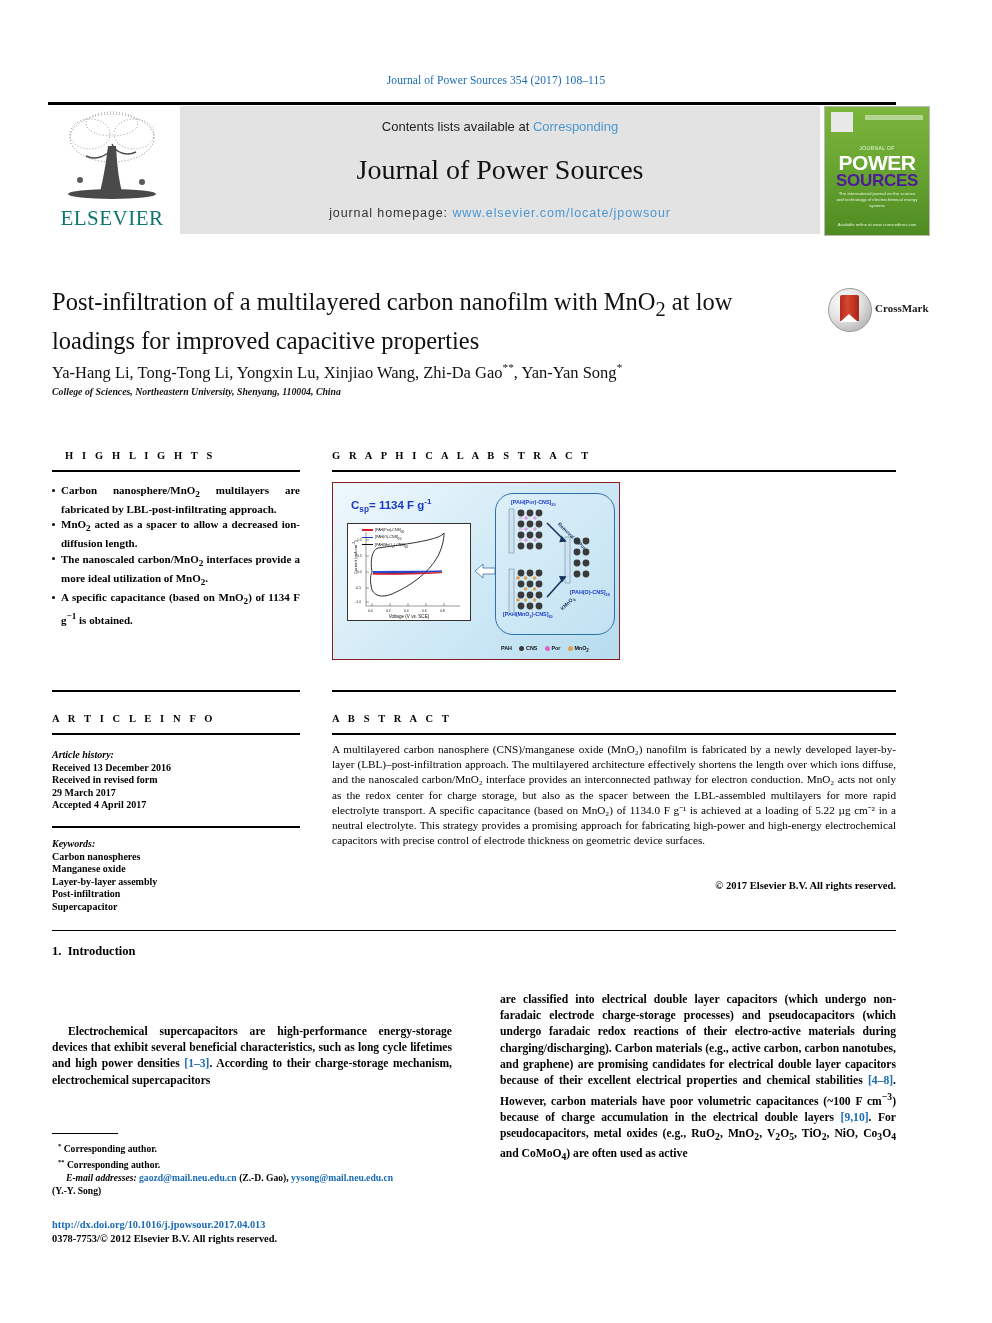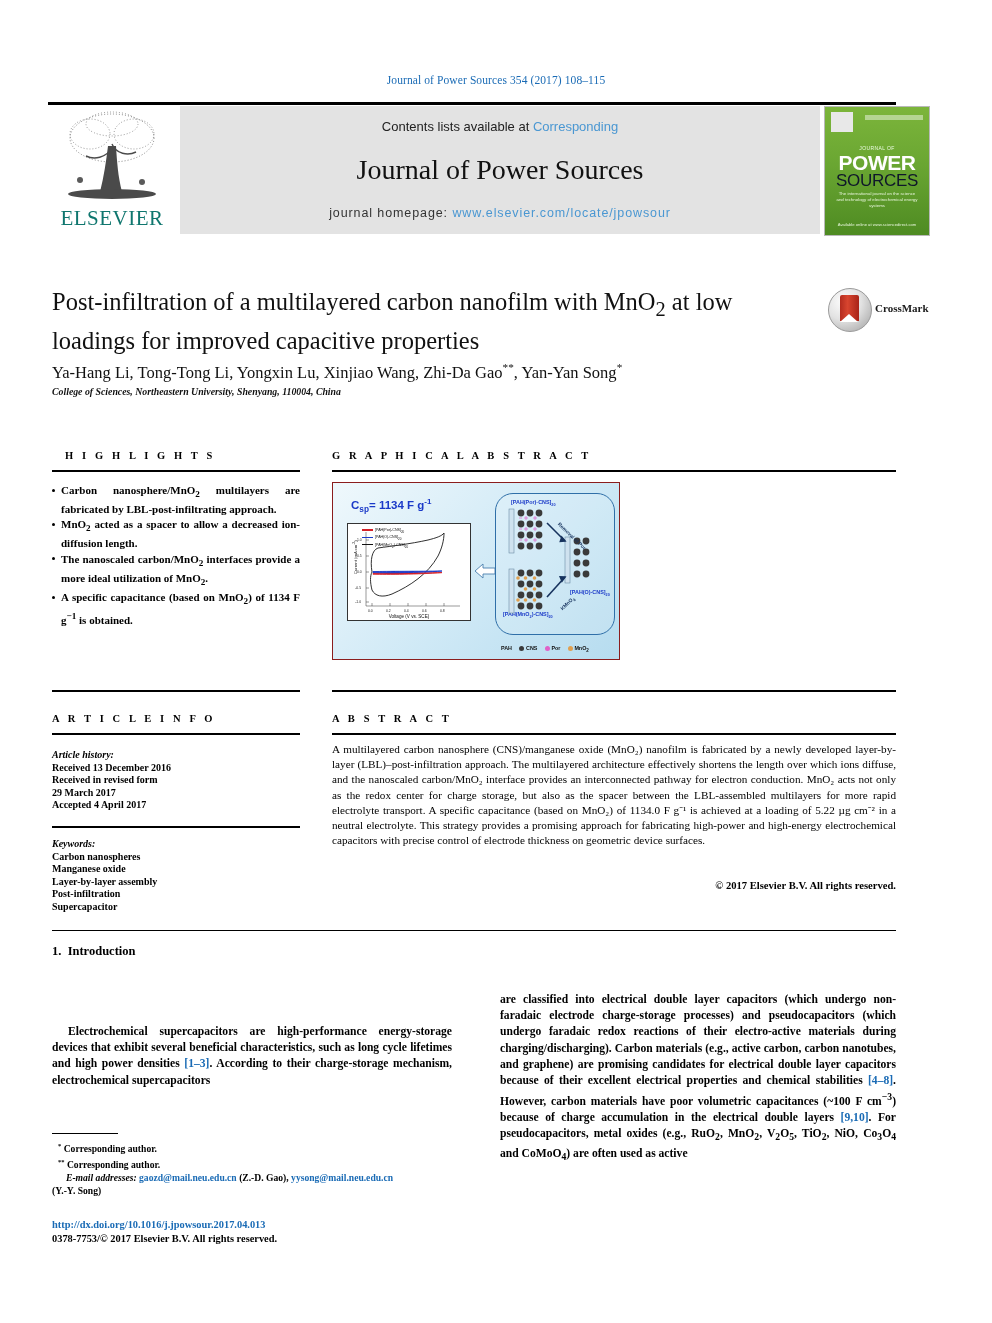--- a/index.html
+++ b/index.html
@@ -130,21 +130,21 @@
     text-align: center; font-size: 5px; color: #eafbe0;
     font-family: "Liberation Sans", sans-serif; letter-spacing: .4px;
   }
   .cover-pw {
     position: absolute; left: 0; top: 44px; width: 104px;
     text-align: center; font-size: 21px; color: #fff; font-weight: bold;
     font-family: "Liberation Sans", sans-serif; letter-spacing: -0.5px;
   }
   .cover-so {
     position: absolute; left: 0; top: 64px; width: 104px;
-    text-align: center; font-size: 17px; color: #0f172a; font-weight: normal;
+    text-align: center; font-size: 17px; color: #4c1d95; font-weight: bold;
     font-family: "Liberation Sans", sans-serif; letter-spacing: -0.3px;
   }
   .cover-sub {
     position: absolute; left: 10px; top: 84px; width: 84px;
     text-align: center; font-size: 4.4px; color: #e6f5da;
     font-family: "Liberation Sans", sans-serif; line-height: 6px;
   }
   .cover-foot {
     position: absolute; left: 10px; bottom: 7px; width: 84px;
     text-align: center; font-size: 4.2px; color: #e6f5da;
@@ -731,16 +731,16 @@
   <div class="fn-rule"></div>
   <div class="fn-block">
     <div class="ind"><sup class="mark">*</sup>&nbsp;<span>Corresponding author.</span></div>
     <div class="ind"><sup class="mark">**</sup>&nbsp;<span>Corresponding author.</span></div>
     <div style="padding-left:14px;"><em>E-mail addresses:</em> <span class="link">gaozd@mail.neu.edu.cn</span> <span>(Z.-D. Gao)</span>, <span class="link">yysong@mail.neu.edu.cn</span></div>
     <div>(Y.-Y. Song)</div>
   </div>
 
   <div class="doi-block">
     <div class="doi">http://dx.doi.org/10.1016/j.jpowsour.2017.04.013</div>
-    <div>0378-7753/© 2017 Elsevier B.V. All rights reserved.</div>
+    <div>0378-7753/© 2012 Elsevier B.V. All rights reserved.</div>
   </div>
 
 </div>
 
 </body></html>

